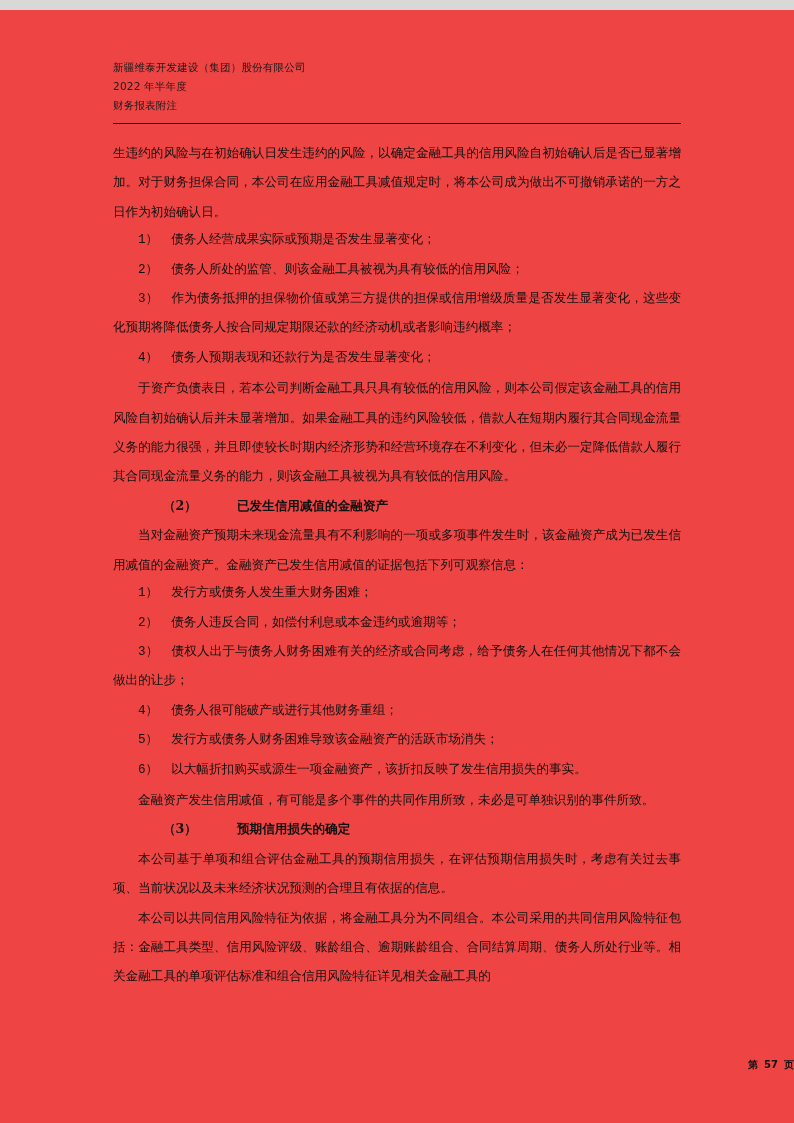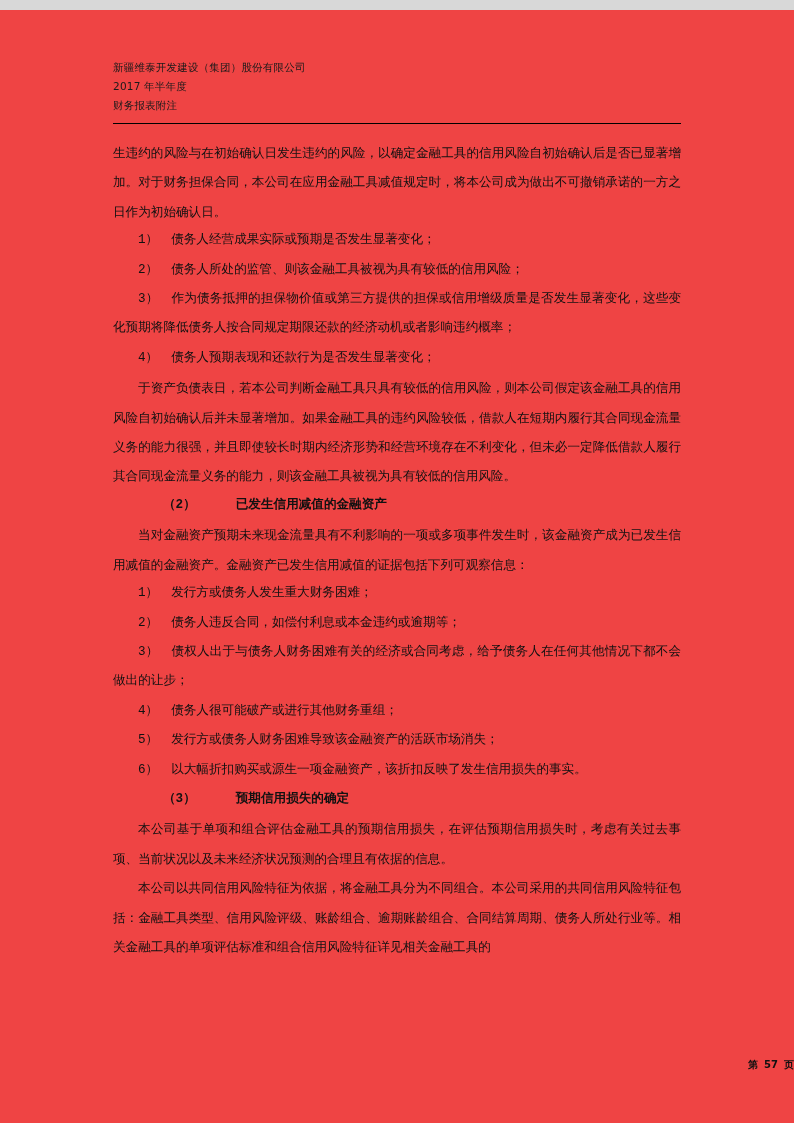--- a/index.html
+++ b/index.html
@@ -57,21 +57,20 @@
   }
   .listline .num {
     letter-spacing: 0;
   }
   .listline .gap {
     display: inline-block;
     width: 13px;
   }
   .subhead {
     text-indent: 25px;
-    font-family: Liberation Mono, monospace;
   }
   .subhead .lead {
     display: inline-block;
   }
   .subhead .gap-wide {
     display: inline-block;
     width: 40px;
   }
   .bold { font-weight: bold; }
   .footer {
@@ -89,21 +88,21 @@
 </style>
 </head>
 <body>
 
 <div class="page">
 
   <div class="page-inner">
 
     <div class="header-block">
       <p>新疆维泰开发建设（集团）股份有限公司</p>
-      <p>2017 年半年度</p>
+      <p>2022 年半年度</p>
       <p>财务报表附注</p>
     </div>
 
     <div class="header-rule"></div>
 
     <div class="body-block">
 
       <p class="ind0">生违约的风险与在初始确认日发生违约的风险，以确定金融工具的信用风险自初始确认后是否已显著增加。对于财务担保合同，本公司在应用金融工具减值规定时，将本公司成为做出不可撤销承诺的一方之日作为初始确认日。</p>
 
 
@@ -127,20 +126,21 @@
       <p class="listline"><span class="num">2）</span><span class="gap"></span><span>债务人违反合同，如偿付利息或本金违约或逾期等；</span></p>
 
       <p class="listline"><span class="num">3）</span><span class="gap"></span><span>债权人出于与债务人财务困难有关的经济或合同考虑，给予债务人在任何其他情况下都不会做出的让步；</span></p>
 
       <p class="listline"><span class="num">4）</span><span class="gap"></span><span>债务人很可能破产或进行其他财务重组；</span></p>
 
       <p class="listline"><span class="num">5）</span><span class="gap"></span><span>发行方或债务人财务困难导致该金融资产的活跃市场消失；</span></p>
 
       <p class="listline"><span class="num">6）</span><span class="gap"></span><span>以大幅折扣购买或源生一项金融资产，该折扣反映了发生信用损失的事实。</span></p>
 
+      <p class="ind1">金融资产发生信用减值，有可能是多个事件的共同作用所致，未必是可单独识别的事件所致。</p>
 
       <p class="subhead"><span class="lead bold">（3）</span><span class="gap-wide"></span><span class="bold">预期信用损失的确定</span></p>
 
       <p class="ind1">本公司基于单项和组合评估金融工具的预期信用损失，在评估预期信用损失时，考虑有关过去事项、当前状况以及未来经济状况预测的合理且有依据的信息。</p>
 
       <p class="ind1">本公司以共同信用风险特征为依据，将金融工具分为不同组合。本公司采用的共同信用风险特征包括：金融工具类型、信用风险评级、账龄组合、逾期账龄组合、合同结算周期、债务人所处行业等。相关金融工具的单项评估标准和组合信用风险特征详见相关金融工具的</p>
 
     </div>
   </div>
 

